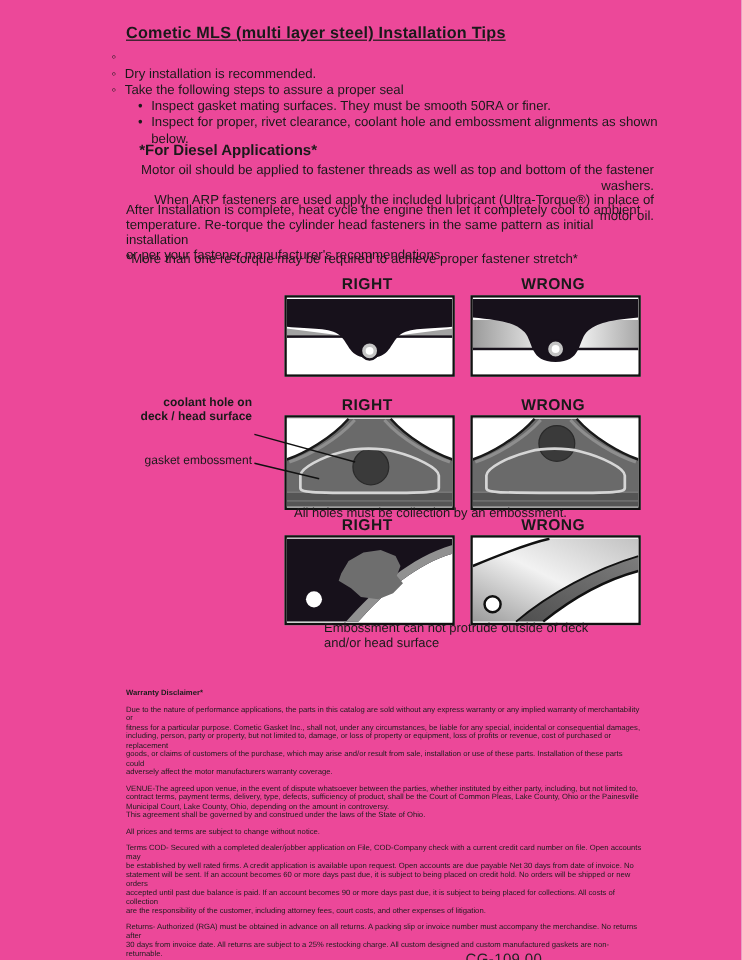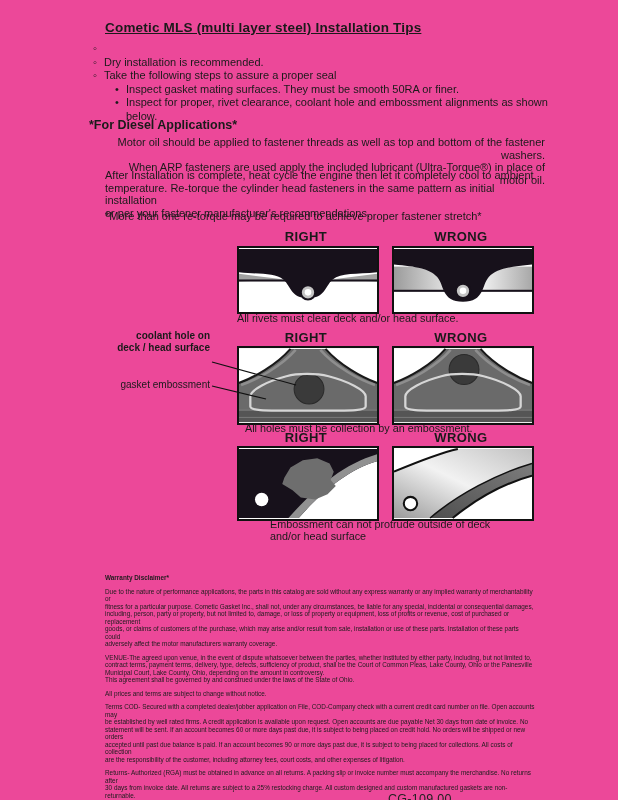--- a/index.html
+++ b/index.html
@@ -8,21 +8,21 @@
   .abs{position:absolute;}
   .lines{white-space:pre-line;}
   
   .doc-title{left:105px;top:20px;font-size:13.5px;font-weight:bold;text-decoration:underline;letter-spacing:.2px;}
   
   .bullets{left:93px;top:42px;font-size:11px;line-height:13.6px;width:460px;}
   .b-row{display:flex;}
   .b-row .mk{width:11px;flex:0 0 11px;text-align:left;}
   .b-row.sub{margin-left:22px;}
   
-  .diesel-head{left:89px;top:118px;font-size:12.5px;font-weight:bold;}
+  .diesel-head{left:116px;top:118px;font-size:12.5px;font-weight:bold;}
   .para{left:105px;font-size:11px;line-height:12.6px;width:440px;}
   
   .dlabel{width:138px;text-align:center;font-size:13px;font-weight:bold;letter-spacing:.4px;}
   .caption{font-size:10.8px;line-height:11.8px;}
   .panel{position:absolute;border:2px solid #111;background:#fff;}
   .panel svg{display:block;width:100%;height:100%;}
   .ptr-label{font-size:10px;line-height:12px;text-align:right;width:105px;left:105px;}
   .overlay{pointer-events:none;z-index:5;}
   
   .legal{left:105px;top:574px;width:430px;font-size:6.4px;line-height:7.5px;color:#1c1c1c;}
@@ -94,21 +94,20 @@
       </defs>
       <rect width="134" height="60" fill="#ffffff"></rect>
       <rect x="0" y="17" width="134" height="23" fill="url(#g1)"></rect>
       <rect x="0" y="39.5" width="134" height="2" fill="#17111b"></rect>
       <path d="M0,0 H134 V15 C112,17 100,19 92,27 C85,35 88,51 67,51 C46,51 49,35 42,27 C34,19 22,17 0,15 Z" fill="#17111b"></path>
       <circle cx="67" cy="40.5" r="7" fill="#c4c4c4" stroke="#17111b" stroke-width="2"></circle>
       <circle cx="67" cy="40.5" r="3.2" fill="#ffffff"></circle>
     </svg>
   </div>
 
-  <div class="abs caption" style="left:237px;top:313px;">All rivets must clear deck and/or head surface.</div>
 
   <div class="abs dlabel" style="left:237px;top:330px;">RIGHT</div>
   <div class="abs dlabel" style="left:392px;top:330px;">WRONG</div>
 
   <div class="abs ptr-label lines" style="top:330px;font-weight:bold;">coolant hole on
 deck / head surface</div>
   <div class="abs ptr-label" style="top:379px;">gasket embossment</div>
 
   <div class="panel" style="left:237px;top:346px;width:138px;height:75px;">
     <svg viewBox="0 0 134 71">

